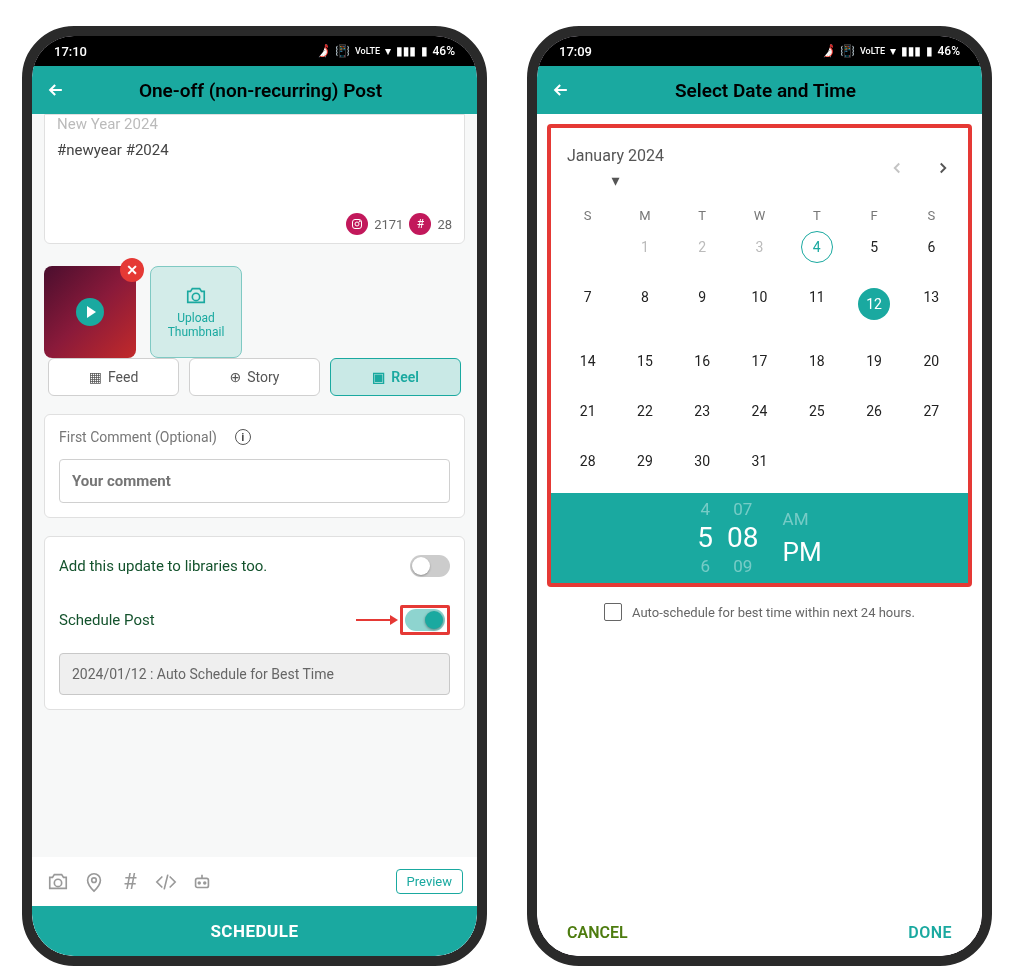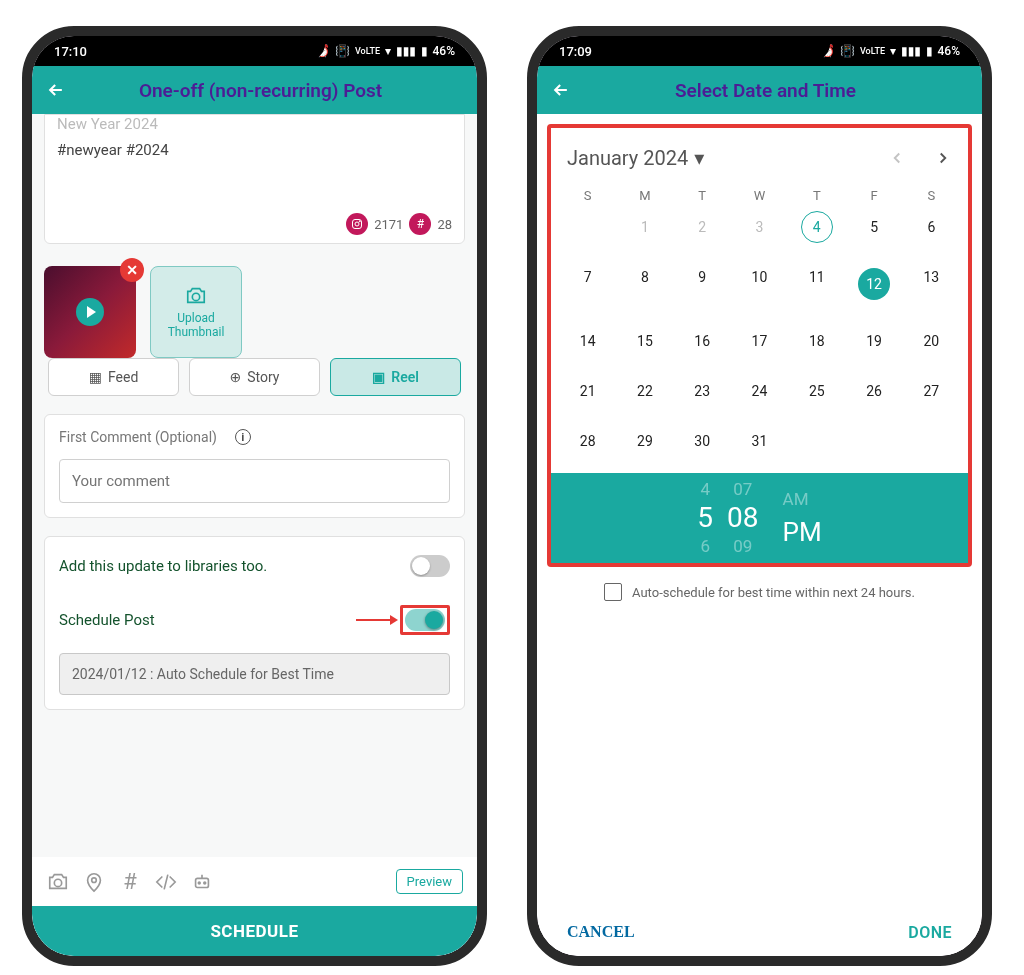--- a/index.html
+++ b/index.html
@@ -5,21 +5,21 @@
   * { box-sizing: border-box; margin: 0; padding: 0; font-family: -apple-system, BlinkMacSystemFont, "Segoe UI", Roboto, sans-serif; }
   body { background: #fff; width: 1024px; height: 975px; position: relative; }
   .layout { display: flex; gap: 40px; padding: 26px 22px; }
   .phone { width: 465px; height: 940px; border: 10px solid #2a2a2a; border-radius: 52px; background: #000; position: relative; overflow: hidden; box-shadow: 0 0 0 2px #6b4f7a inset; }
   .phone::before { content:""; position:absolute; top:0; left:50%; transform:translateX(-50%); width:140px; height:24px; background:#000; border-radius:0 0 16px 16px; z-index:50; }
   .screen { position:absolute; inset:0; background:#fff; display:flex; flex-direction:column; border-radius:40px; overflow:hidden; }
   
   .statusbar { height:30px; background:#000; color:#fff; display:flex; align-items:center; justify-content:space-between; padding:0 22px; font-size:13px; font-weight:500; }
   .statusbar .right { display:flex; gap:5px; align-items:center; font-size:12px; }
   
-  .appheader { background:#1aa9a0; color:#4c1d95; height:48px; display:flex; align-items:center; padding:0 14px; gap:20px; }
+  .appheader { background:#1aa9a0; color:#000000; height:48px; display:flex; align-items:center; padding:0 14px; gap:20px; }
   .back-arrow { width:20px; height:20px; display:inline-flex; cursor:pointer; }
   .appheader h1 { font-size:19px; font-weight:600; flex:1; text-align:center; margin-right:28px; }
   .content { flex:1; overflow:hidden; background:#f7f8f8; display:flex; flex-direction:column; }
   
   .post-text-card { background:#fff; margin:0 12px; padding:10px 12px 8px; border:1px solid #e0e0e0; border-radius:0 0 6px 6px; position:relative; }
   .post-text-card .cut { color:#555; font-size:15px; }
   .post-text-card .hashtags { color:#444; font-size:15px; margin-top:8px; }
   .counters { display:flex; justify-content:flex-end; gap:6px; margin-top:54px; align-items:center; }
   .badge { background:#c2185b; color:#fff; width:22px; height:22px; border-radius:50%; display:inline-flex; align-items:center; justify-content:center; font-size:12px; }
   .badge-num { color:#666; font-size:13px; }
@@ -29,59 +29,59 @@
   .thumb .play::after { content:""; border-left:9px solid #fff; border-top:6px solid transparent; border-bottom:6px solid transparent; margin-left:2px;}
   .thumb .close { position:absolute; top:-8px; right:-8px; width:24px; height:24px; border-radius:50%; background:#e53935; display:flex; align-items:center; justify-content:center; color:#fff; font-size:14px; font-weight:bold;}
   .upload-thumb { width:92px; height:92px; border:1px solid #7fc9c3; border-radius:8px; background:#d3ece9; display:flex; flex-direction:column; align-items:center; justify-content:center; color:#1aa9a0; font-size:12px; text-align:center; gap:4px; cursor:pointer;}
   .section-title { font-weight:700; font-size:15px; color:#333; margin:24px 16px 10px; }
   .pill-row { display:flex; gap:10px; margin:0 16px; }
   .pill { flex:1; border:1px solid #d0d0d0; border-radius:6px; background:#fff; height:38px; display:flex; align-items:center; justify-content:center; gap:6px; color:#555; font-size:14px; cursor:pointer;}
   .pill.active { background:#c9e9e6; border-color:#1aa9a0; color:#1aa9a0; font-weight:600;}
   .card { background:#fff; border:1px solid #e0e0e0; border-radius:6px; margin:18px 12px 0; padding:14px; }
   .field-label { color:#777; font-size:14px; display:flex; align-items:center; gap:18px; }
   .info-ico { width:16px;height:16px;border:1px solid #555;border-radius:50%;display:inline-flex;align-items:center;justify-content:center;font-size:10px;font-weight:bold;color:#333;}
-  .text-input { width:100%; margin-top:14px; border:1px solid #d0d0d0; border-radius:4px; padding:12px; font-size:15px; color:#888; background:#fff;}
+  .text-input { width:100%; margin-top:14px; border:1px solid #d0d0d0; border-radius:4px; padding:12px; font-size:15px; color:#888; background:#fff;font-weight:bold;}
   .toggle-row { display:flex; align-items:center; justify-content:space-between; padding:4px 0;}
   .toggle-row + .toggle-row { margin-top:20px;}
   .toggle-row .lbl { color:#14532d; font-size:15px;}
   .toggle { width:40px; height:22px; border-radius:11px; background:#ccc; position:relative; cursor:pointer;}
   .toggle .knob { width:18px; height:18px; border-radius:50%; background:#fff; position:absolute; top:2px; left:2px; box-shadow:0 1px 2px rgba(0,0,0,.3);}
   .toggle.on { background:#8ed4cf;}
   .toggle.on .knob { left:20px; background:#1aa9a0; box-shadow:0 1px 3px rgba(0,0,0,.4);}
   .red-box { border:3px solid #e53935; border-radius:2px; padding:1px 2px;}
   .card2 .schedule-input { margin-top:14px; border:1px solid #c8c8c8; border-radius:4px; padding:12px; background:#efefef; color:#666; font-size:14px;}
   .bottom-icons { display:flex; align-items:center; gap:12px; padding:12px 14px; background:#fff;}
   .bottom-icons .bi { width:24px; height:24px; color:#888; display:inline-flex; align-items:center; justify-content:center; cursor:pointer;}
   .preview-btn { margin-left:auto; border:1.5px solid #1aa9a0; color:#1aa9a0; border-radius:4px; padding:4px 10px; font-size:13px; background:#fff; cursor:pointer;}
   .schedule-bar { height:50px; background:#1aa9a0; color:#fff; display:flex; align-items:center; justify-content:center; font-size:17px; font-weight:700; letter-spacing:0.5px; cursor:pointer;}
   
   .cal-wrap { margin:10px 10px 0; flex:1; display:flex; flex-direction:column;}
   .cal-main { border:4px solid #e53935; border-radius:4px; background:#fff; }
   .cal-head { display:flex; align-items:center; justify-content:space-between; padding:18px 16px 10px;}
-  .cal-head .month { color:#555; font-size:20px; display:flex; align-items:center; gap:6px; cursor:pointer;}
+  .cal-head .month { color:#555; font-size:16px; display:flex; align-items:center; gap:6px; cursor:pointer;flex-direction:column;}
   .cal-nav { display:flex; gap:28px;}
   .chev { width:18px;height:18px;cursor:pointer; color:#555;}
   .chev.dim { opacity:.35; cursor:default;}
   .cal-dow { display:grid; grid-template-columns:repeat(7,1fr); text-align:center; color:#777; font-size:13px; padding:8px 8px 4px;}
   .cal-grid { display:grid; grid-template-columns:repeat(7,1fr); text-align:center; padding:4px 8px 16px; row-gap:18px;}
   .day { color:#222; font-size:14px; height:32px; display:flex; align-items:center; justify-content:center; position:relative; cursor:pointer;}
   .day.dim { color:#bbb;}
   .day.today { border:1.5px solid #1aa9a0; border-radius:50%; width:32px; margin:0 auto; color:#1aa9a0;}
   .day.sel { background:#1aa9a0; color:#fff; border-radius:50%; width:32px; margin:7px auto;}
   .time-pick { background:#1aa9a0; color:#fff; height:90px; display:flex; align-items:center; justify-content:center; gap:14px; font-size:15px;}
   .time-col { display:flex; flex-direction:column; align-items:center; gap:6px; line-height:1;}
   .time-col .ghost { opacity:.4; font-size:17px;}
   .time-col .main { font-size:28px; font-weight:400;}
   .ampm-col { display:flex; flex-direction:column; gap:8px; margin-left:10px;}
   .ampm-col .ghost { opacity:.4; font-size:17px;}
   .ampm-col .main { font-size:26px;}
   .autosched-row { display:flex; align-items:center; gap:10px; justify-content:center; padding:16px 12px; color:#666; font-size:13px;}
   .chk { width:18px;height:18px;border:1.5px solid #666;border-radius:2px; cursor:pointer;}
   .btm-actions { display:flex; justify-content:space-between; padding:14px 20px; font-size:16px; font-weight:600;}
-  .btm-actions .cancel { color:#0369a1; cursor:pointer;font-family:Liberation Serif, serif;}
+  .btm-actions .cancel { color:#4d7c0f; cursor:pointer;}
   .btm-actions .done { color:#1aa9a0; cursor:pointer; letter-spacing:0.5px;}
 </style>
 </head>
 <body>
 
 <div class="layout">
 
   <div class="phone">
     <div class="screen">
       <div class="statusbar">

